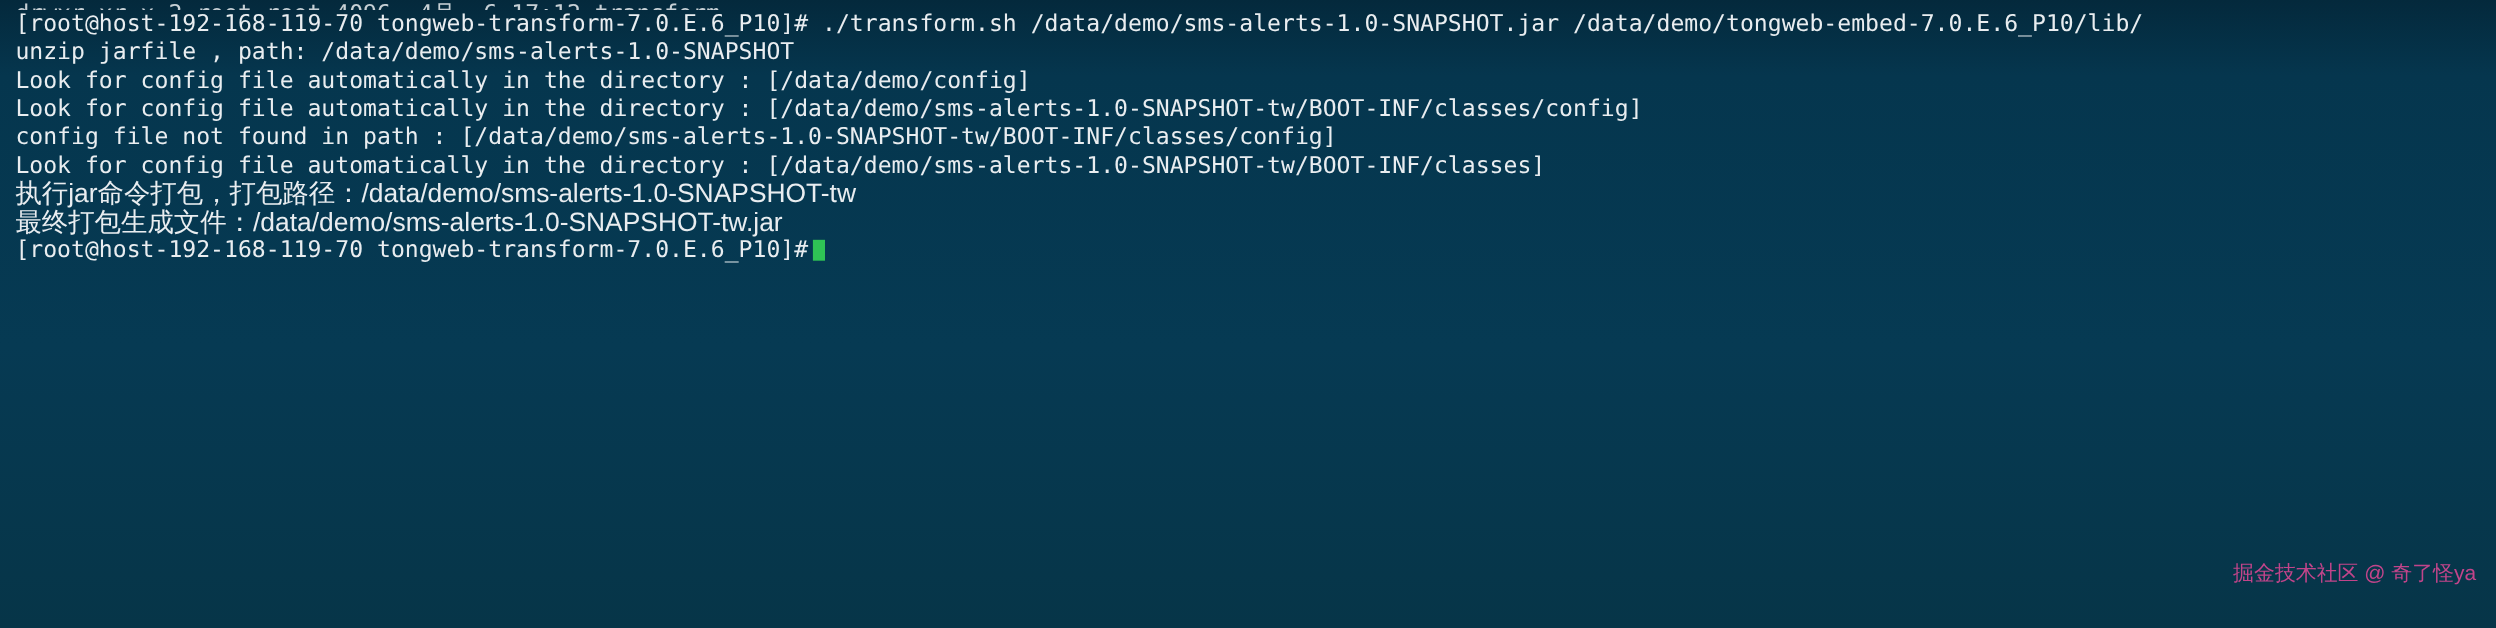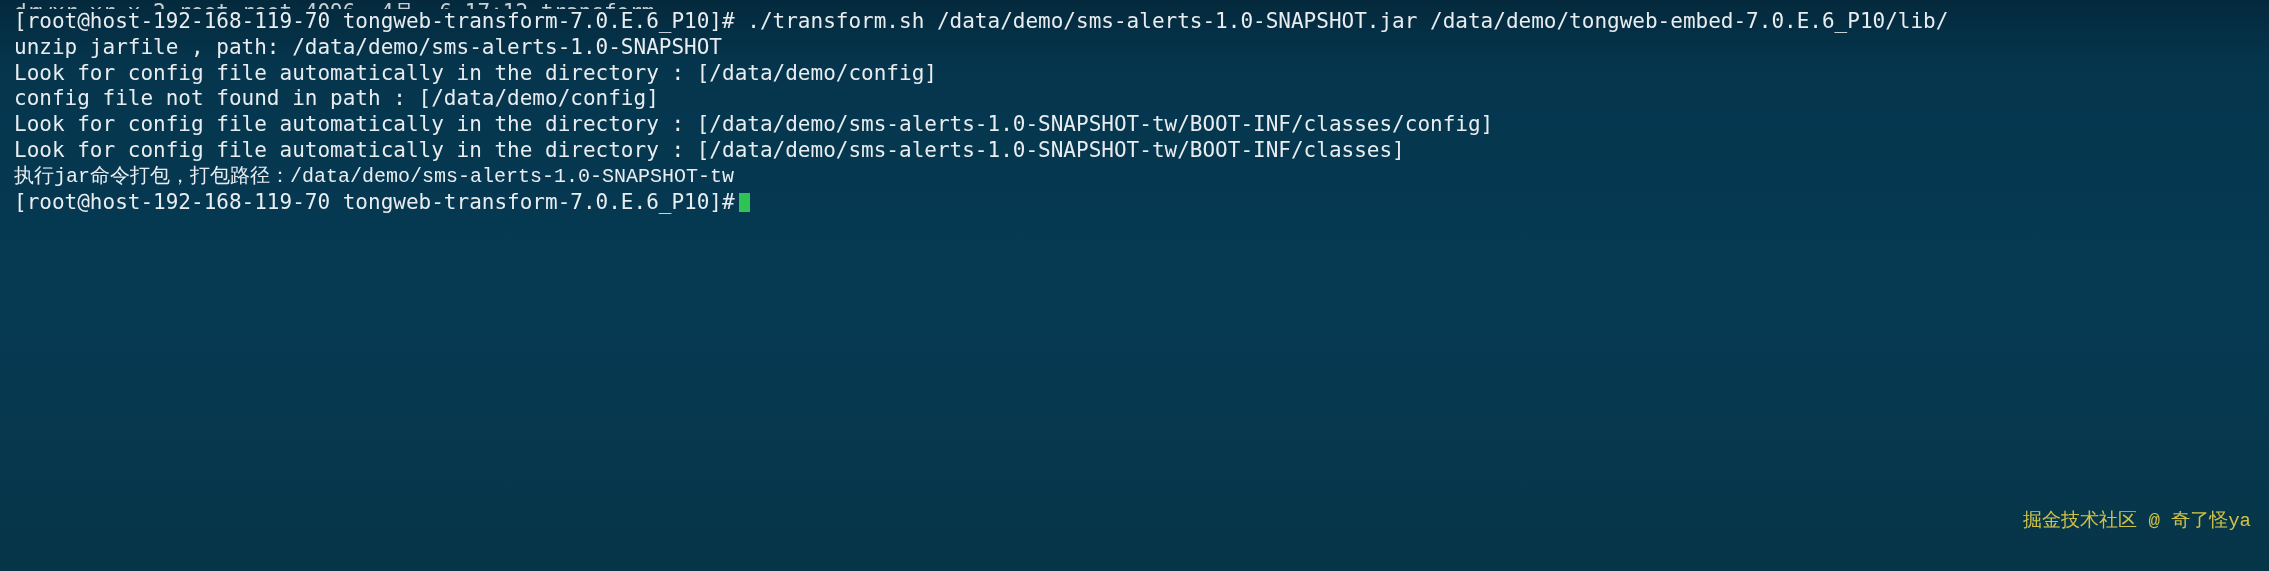--- a/index.html
+++ b/index.html
@@ -42,71 +42,72 @@
   }
   
   .line.clipped {
     height: 9px;
     overflow: hidden;
     opacity: 0.85;
   }
   .ls-perm { color: #e9edf0; }
   .prompt  { color: #e9edf0; }
   .cjk {
-    font-family: Liberation Mono, monospace;
-    font-size: 20px;
+    font-family: Liberation Sans, sans-serif;
+    font-size: 24px;
   }
   .cursor {
     display: inline-block;
     width: 11px;
     height: 19px;
     background: #2fc355;
     vertical-align: -3px;
     margin-left: 4px;
   }
   #watermark {
     position: absolute;
     right: 18px;
     bottom: 36px;
     z-index: 2;
-    color: #fde047;
+    color: #ec4899;
     opacity: 0.82;
-    font-family: Liberation Mono, monospace;
+    font-family: Liberation Sans, sans-serif;
     font-size: 19px;
     white-space: pre;
     pointer-events: none;
   }
 </style>
 </head>
 <body>
 
 <div id="terminal">
   <div id="screen">
 
     <div class="line clipped ls-perm">drwxr-xr-x 2 root root 4096  4月  6 17:12 transform</div>
 
     <div class="line prompt">[root@host-192-168-119-70 tongweb-transform-7.0.E.6_P10]# ./transform.sh /data/demo/sms-alerts-1.0-SNAPSHOT.jar /data/demo/tongweb-embed-7.0.E.6_P10/lib/</div>
 
     <div class="line">unzip jarfile , path: /data/demo/sms-alerts-1.0-SNAPSHOT</div>
 
 
     <div class="line">Look for config file automatically in the directory : [/data/demo/config]</div>
 
-    <div class="line">config file not found in path : [/data/demo/config]</div>
 
 
 
     <div class="line">Look for config file automatically in the directory : [/data/demo/sms-alerts-1.0-SNAPSHOT-tw/BOOT-INF/classes/config]</div>
 
+    <div class="line">config file not found in path : [/data/demo/sms-alerts-1.0-SNAPSHOT-tw/BOOT-INF/classes/config]</div>
 
     <div class="line">Look for config file automatically in the directory : [/data/demo/sms-alerts-1.0-SNAPSHOT-tw/BOOT-INF/classes]</div>
 
 
     <div class="line cjk">执行jar命令打包，打包路径：/data/demo/sms-alerts-1.0-SNAPSHOT-tw</div>
 
+    <div class="line cjk">最终打包生成文件：/data/demo/sms-alerts-1.0-SNAPSHOT-tw.jar</div>
 
 
     <div class="line"><span>[root@host-192-168-119-70 tongweb-transform-7.0.E.6_P10]#</span><span class="cursor"></span></div>
 
   </div>
 
   <div id="watermark">掘金技术社区 @ 奇了怪ya</div>
 </div>
 
 </body></html>

